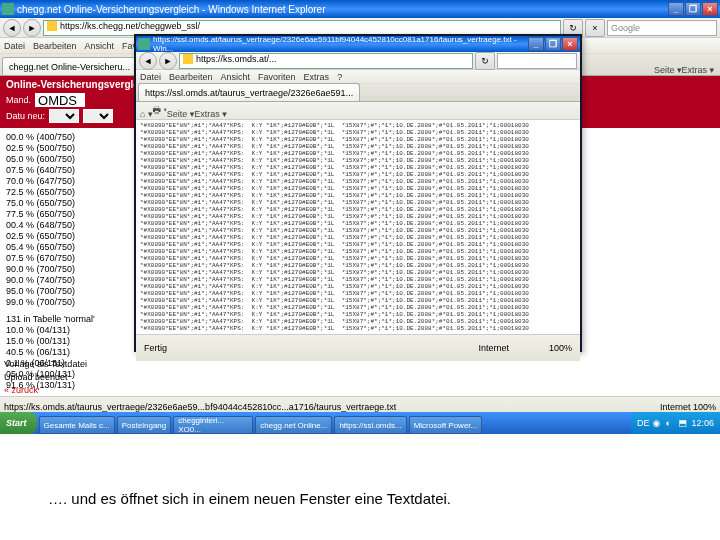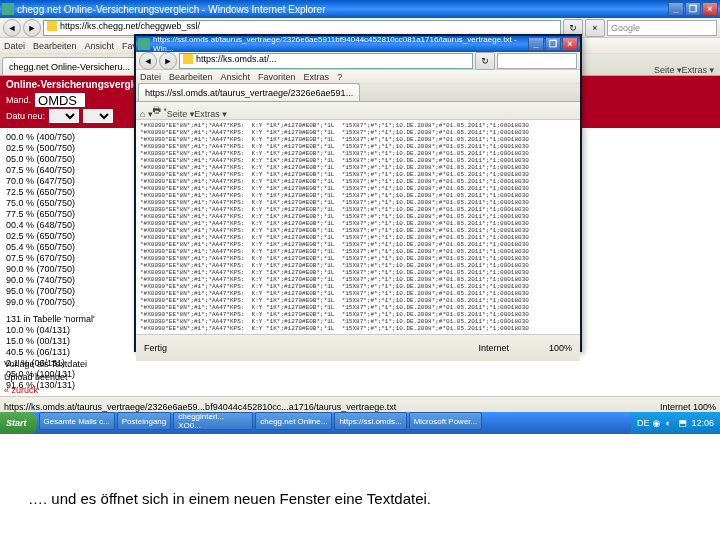--- a/index.html
+++ b/index.html
@@ -33,25 +33,25 @@
 .popup{position:absolute;left:134px;top:34px;width:448px;height:318px;background:#fff;border:2px solid #0f172a;box-shadow:2px 2px 6px rgba(0,0,0,0.3)}
 .popup .titlebar{height:16px}
 .popup .addrbar{height:18px}
 .popup .menubar{height:14px}
 .popup .toolbar2{height:18px;justify-content:flex-start}
 .popup-content{height:214px;overflow:hidden;padding:2px 4px;font-family:Courier New,monospace;font-size:6px;line-height:7px;color:#333;white-space:pre}
 .popup-status{height:27px;background:linear-gradient(to bottom,#f0f0e8,#e4e4d8);border-top:1px solid #ccc;display:flex;align-items:center;font-size:8px;padding:0 8px;gap:40px}
 .popup-status .cell{display:flex;align-items:center;gap:3px}
 .bottom-text{position:absolute;left:4px;top:358px;font-size:9px;line-height:13px}
 .statusbar{position:absolute;left:0;top:396px;width:720px;height:20px;background:linear-gradient(to bottom,#f0f0e8,#e4e4d8);border-top:1px solid #ccc;display:flex;align-items:center;font-size:8px;padding:0 4px;justify-content:space-between}
-.taskbar{position:absolute;left:0;top:412px;width:720px;height:22px;background:linear-gradient(to bottom,#3d91ff,#2060c0);display:flex;align-items:flex-start}
+.taskbar{position:absolute;left:0;top:412px;width:720px;height:22px;background:linear-gradient(to bottom,#3d91ff,#2060c0);display:flex;align-items:flex-end}
 .start{height:22px;background:linear-gradient(to bottom,#5a5,#383);color:#fff;font-weight:bold;font-style:italic;padding:0 10px 0 6px;display:flex;align-items:center;font-size:11px;border-radius:0 8px 8px 0}
 .taskbtn{height:18px;background:linear-gradient(to bottom,#5a9fe8,#3a7ac8);border:1px solid #2a5a9f;margin-left:2px;padding:0 4px;display:flex;align-items:center;color:#fff;font-size:8px;border-radius:2px;overflow:hidden;max-width:80px}
 .tray{margin-left:auto;height:22px;background:linear-gradient(to bottom,#1a9fe8,#0a7ac8);padding:0 6px;display:flex;align-items:center;color:#fff;font-size:8px;gap:3px}
-.caption{position:absolute;left:28px;top:490px;font-size:15px;font-family:Arial;color:#000}
+.caption{position:absolute;left:48px;top:490px;font-size:15px;font-family:Arial;color:#000}
 .ico{width:10px;height:10px;display:inline-block}
 </style>
 </head>
 <body>
 
 <div class="titlebar">
   <span class="icon"></span>
   <span class="title">chegg.net Online-Versicherungsvergleich - Windows Internet Explorer</span>
   <div class="winbtns">
     <div class="winbtn">_</div>

